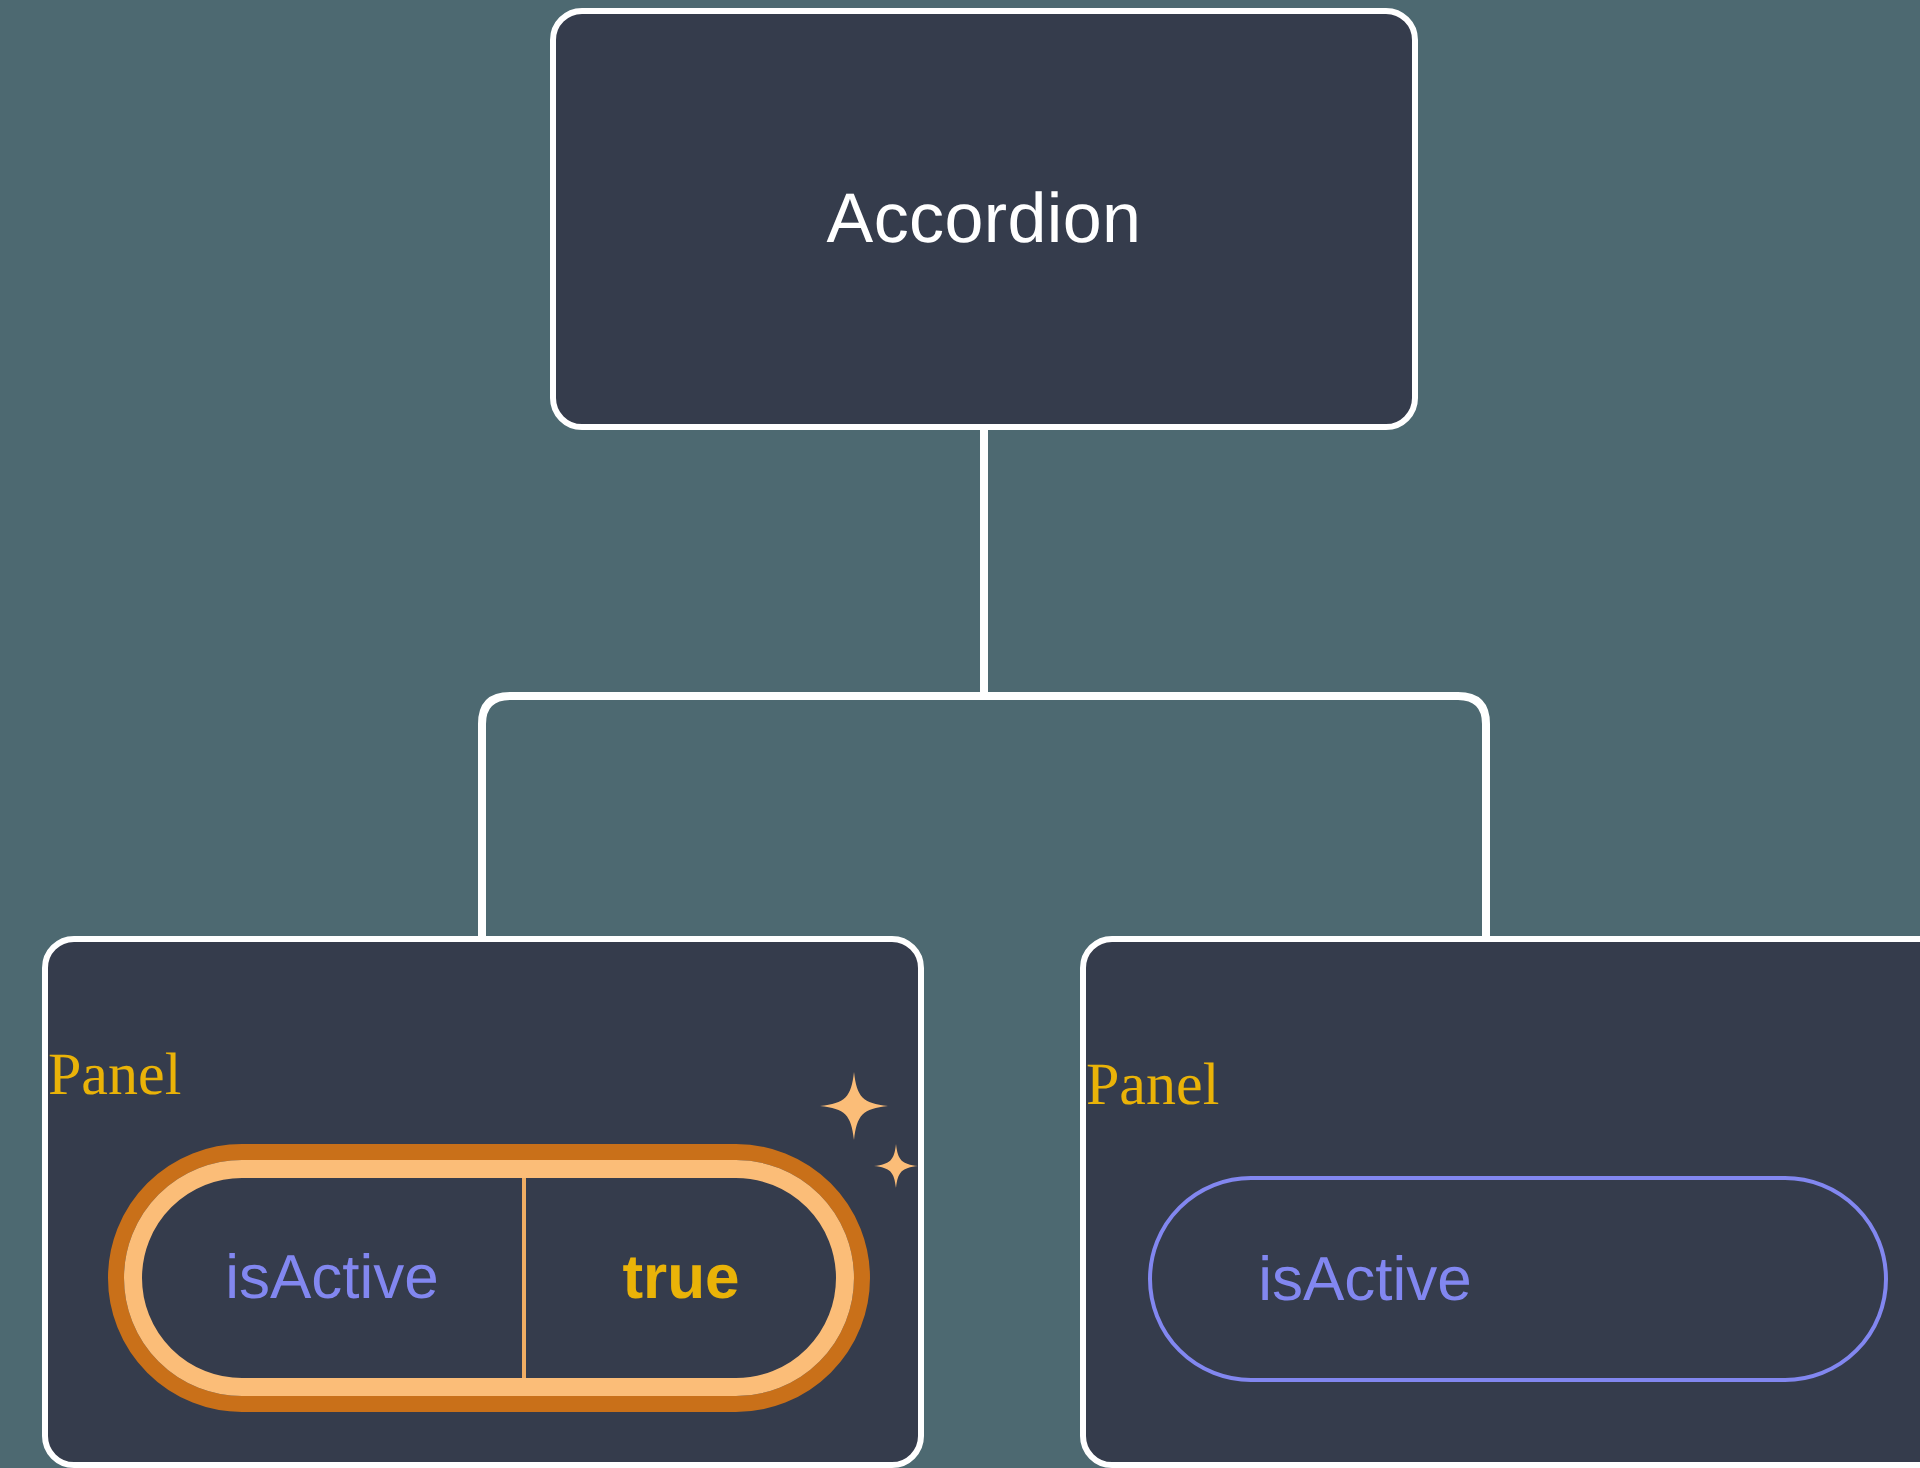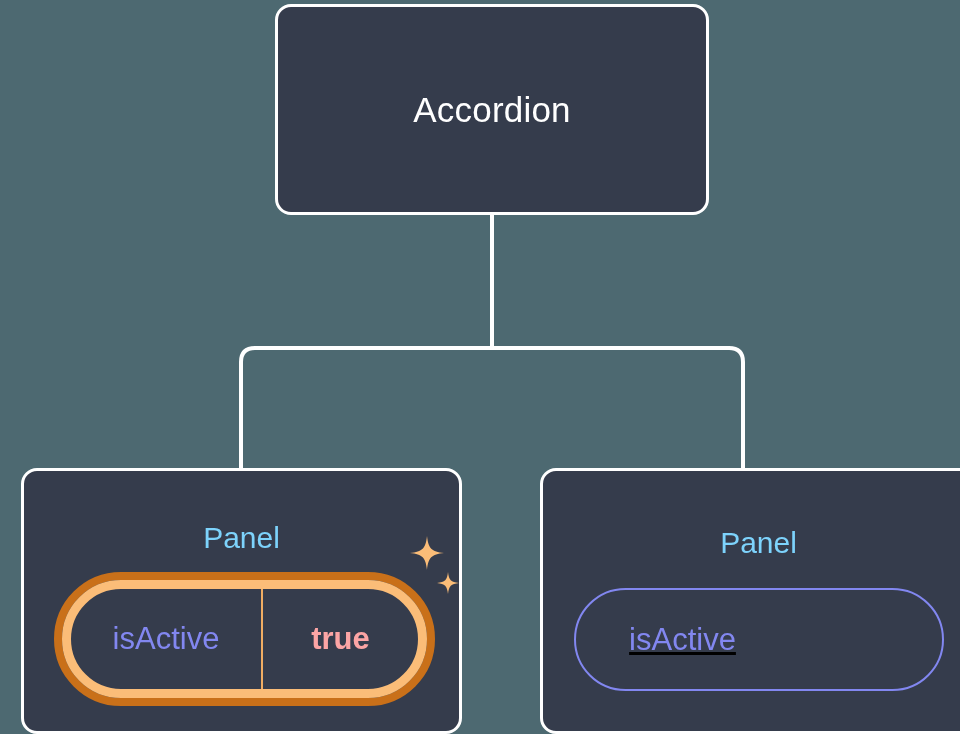--- a/index.html
+++ b/index.html
@@ -65,37 +65,37 @@
     width: 441px;
   }
   .node-panel-right {
     left: 521px;
     width: 437px;
   }
   .node-title-panel {
     position: absolute;
     left: 0;
     width: 100%;
-    text-align: center;
-    color: #7dd3fc;
+    text-align: left;
+    color: #eab308;
     font-size: 30px;
     font-weight: 400;
     line-height: 1;
+    font-family: Liberation Serif, serif;
   }
   .node-panel-left .node-title-panel { top: 52px; }
   .node-panel-right .node-title-panel { top: 57px; }
 
   
   .pill {
     position: absolute;
     display: flex;
     align-items: stretch;
     box-sizing: border-box;
     border-radius: 999px;
-    text-decoration: underline;
   }
 
   
   .pill-highlight {
     left: 35px;
     top: 572px;
     width: 381px;
     height: 134px;
     border: 8px solid #c97019;
     background: #353c4c;
@@ -119,21 +119,21 @@
   }
   .pill-highlight .pill-key {
     width: 190px;
     color: #8287f0;
     font-size: 31px;
     font-weight: 400;
   }
   .pill-highlight .pill-val {
     flex: 1;
     border-left: 2px solid #f0ad63;
-    color: #fca5a5;
+    color: #eab308;
     font-size: 31px;
     font-weight: 700;
   }
 
   
   .pill-plain {
     left: 555px;
     top: 588px;
     width: 370px;
     height: 103px;

